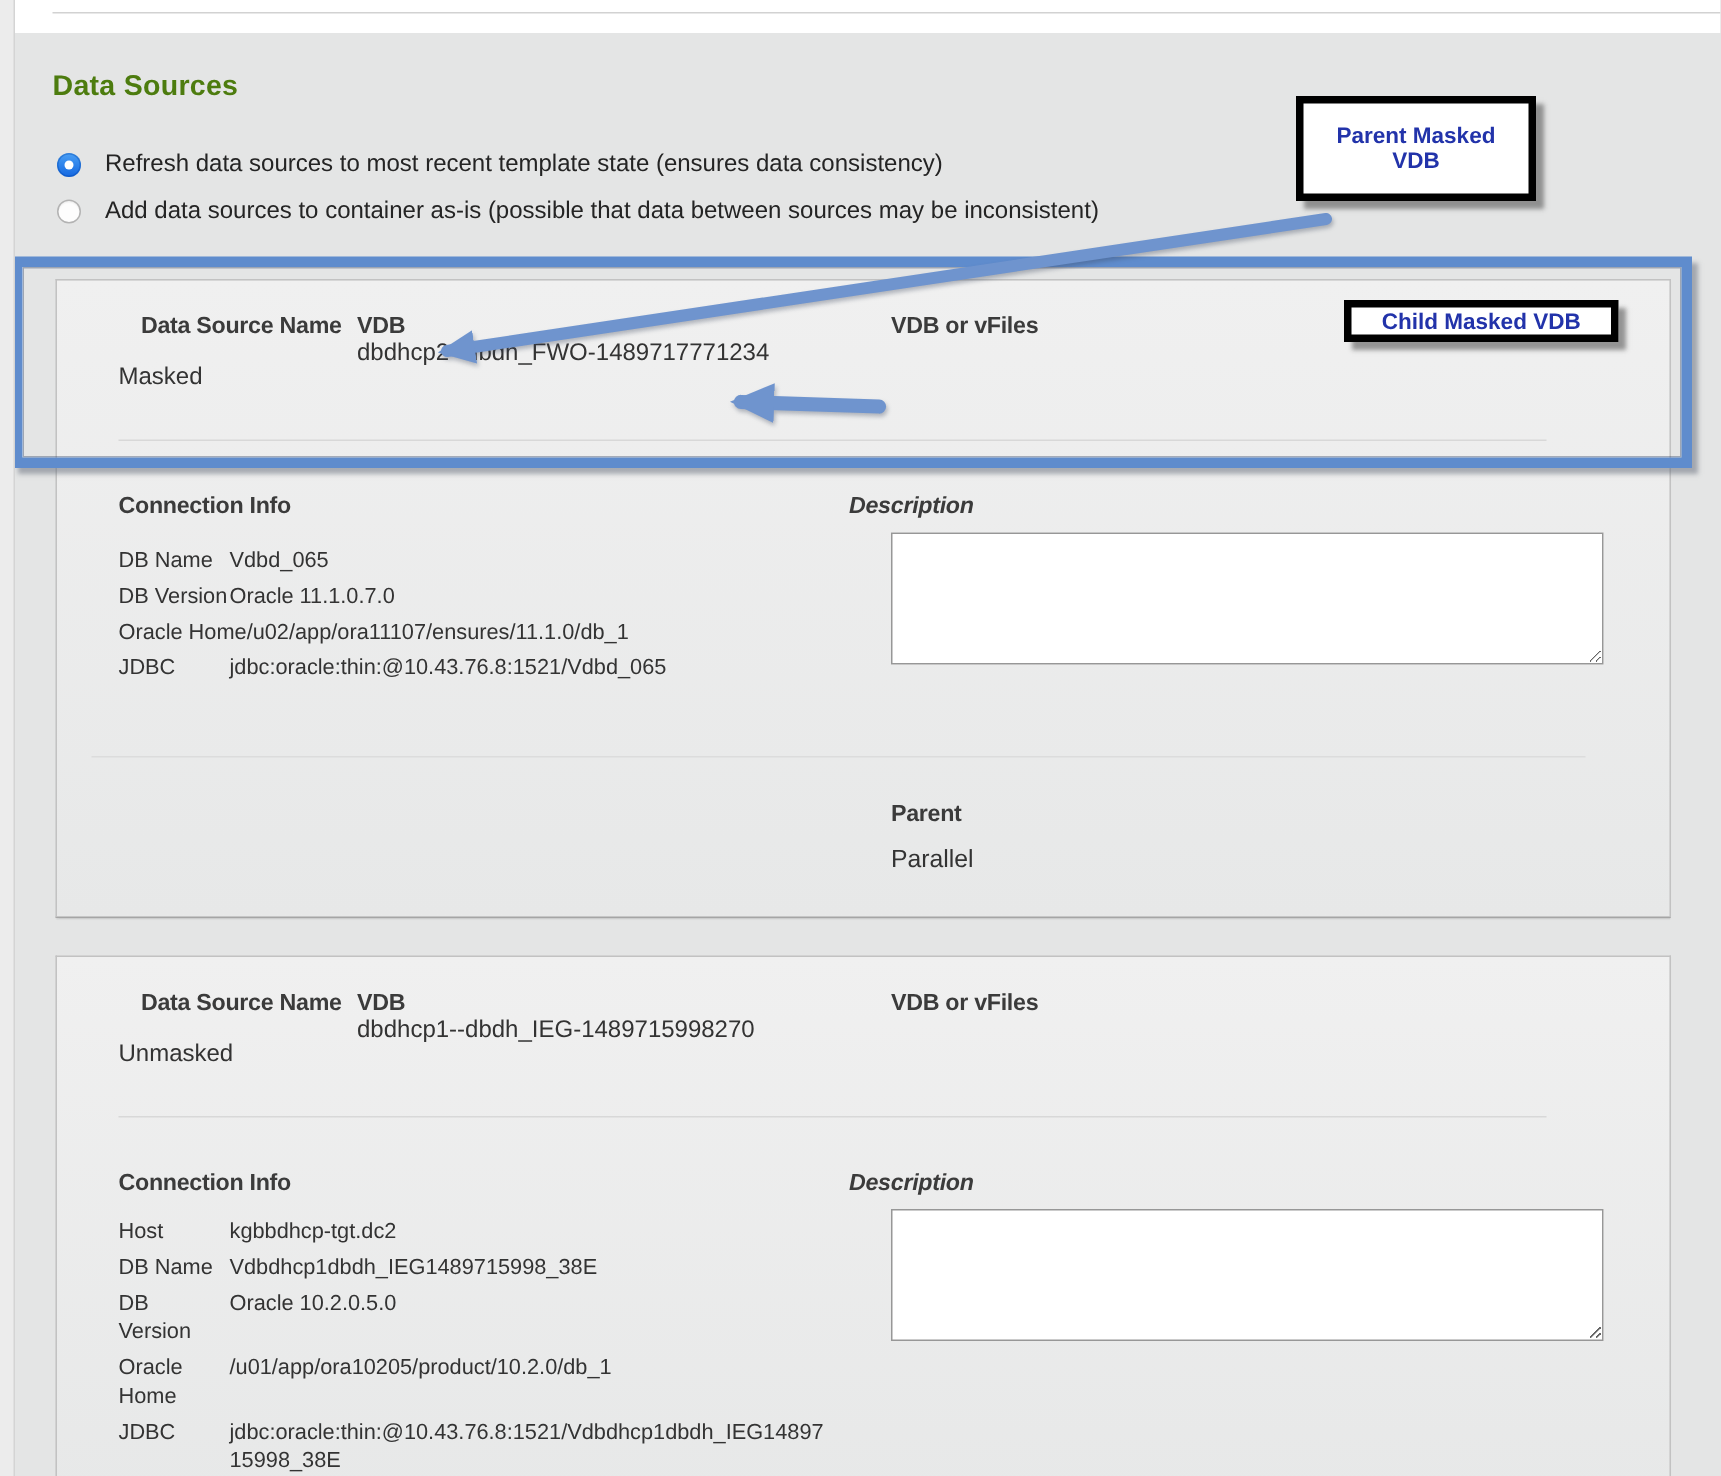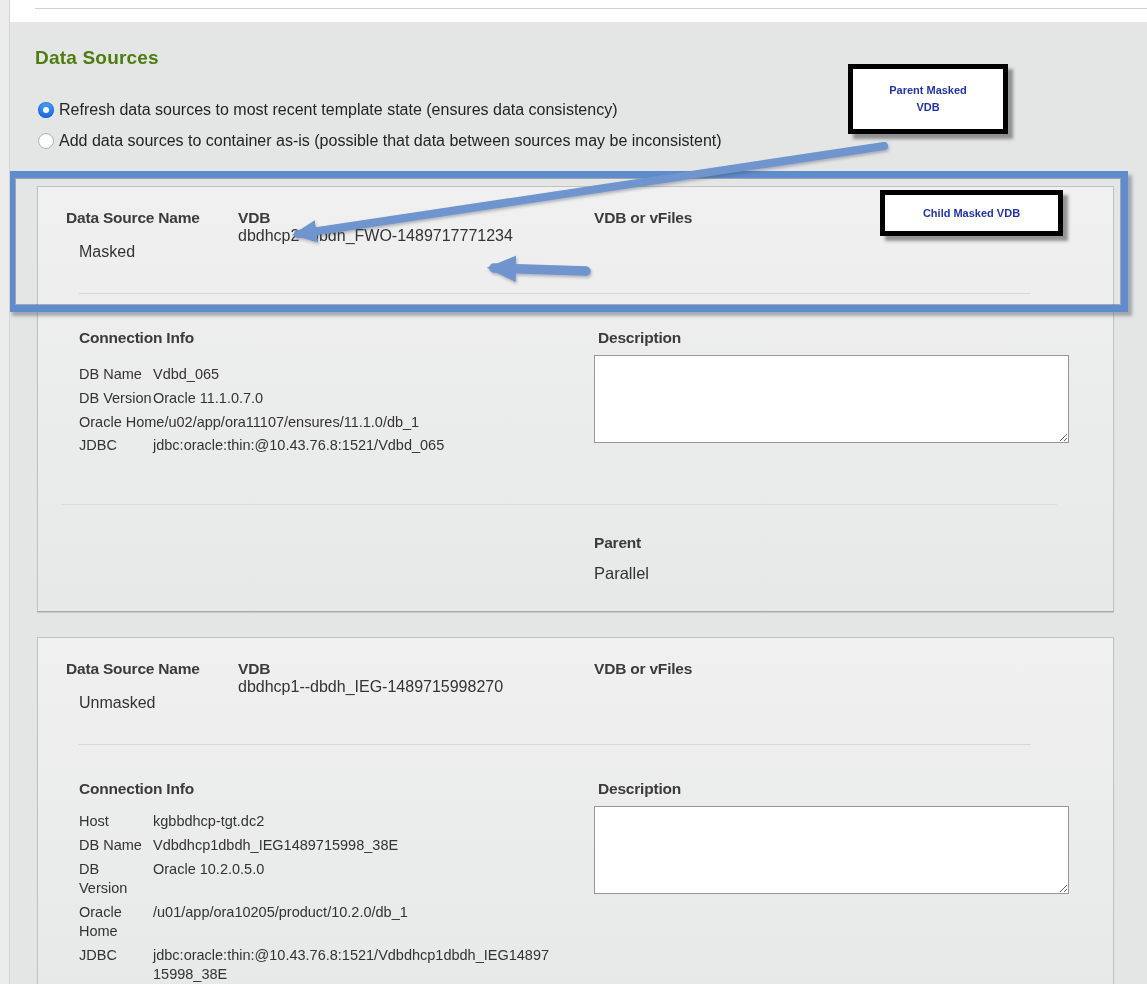--- a/index.html
+++ b/index.html
@@ -17,21 +17,21 @@
 
   .page-title{position:absolute;left:35px;top:34px;font-size:19px;font-weight:bold;color:#4d7c0f;letter-spacing:.2px;}
 
   .radio-row{position:absolute;left:38px;display:flex;align-items:center;height:20px;}
   .radio-row.r1{top:100px;}
   .radio-row.r2{top:131px;}
   .radio{width:16px;height:16px;border-radius:50%;box-sizing:border-box;position:relative;flex:0 0 auto;cursor:pointer;}
   .radio.selected{background:linear-gradient(#4aa0f5,#1467e0);box-shadow:inset 0 0 0 1px rgba(0,70,170,.35);}
   .radio.selected .radio-dot{position:absolute;left:5px;top:5px;width:6px;height:6px;border-radius:50%;background:#fff;}
   .radio.unselected{background:#fdfdfd;border:1px solid #b3b3b3;box-shadow:inset 0 1px 1px rgba(0,0,0,.05);}
-  .radio-label{margin-left:5px;font-size:16px;color:#242424;}
+  .radio-label{margin-left:16px;font-size:16px;color:#242424;}
 
   
   .highlight-box{
     position:absolute;left:8px;top:171px;width:1120px;height:141px;box-sizing:border-box;
     border:7px solid #5f8ccd;
     box-shadow:4px 4px 3px rgba(98,106,120,.5), inset 0 0 0 1px rgba(30,50,85,.35);
     z-index:8;pointer-events:none;
   }
 
   
@@ -39,21 +39,21 @@
     position:absolute;left:37px;width:1077px;box-sizing:border-box;
     background:linear-gradient(#f0f0f0,#e7e8e8);
     border:1px solid #c2c2c2;border-bottom-color:#a5a5a5;
     box-shadow:0 1px 1px rgba(0,0,0,.10);
     z-index:2;
   }
   .card.card1{top:186px;height:426px;}
   .card.card2{top:637px;height:363px;}
 
   .col-header{position:absolute;font-size:15.5px;font-weight:bold;color:#3b3b3b;letter-spacing:-.2px;white-space:nowrap;}
-  .pos-name{left:28px;top:22px;}
+  .pos-name{left:56px;top:22px;}
   .pos-vdb{left:200px;top:22px;}
   .pos-right{left:556px;top:22px;}
   .cell-value{position:absolute;font-size:16px;color:#333;white-space:nowrap;}
   .pos-name-val{left:41px;top:56px;}
   .pos-vdb-val{left:200px;top:40px;}
 
   .dropdown{
     position:absolute;left:556px;top:53px;width:475px;height:33px;box-sizing:border-box;
     background:linear-gradient(#dfdfdf,#cecece);
     border:1px solid #949494;box-shadow:inset 0 1px 0 #f3f3f3;
@@ -69,21 +69,21 @@
     position:absolute;left:7px;top:9px;width:0;height:0;
     border-left:6.5px solid transparent;border-right:6.5px solid transparent;border-top:7px solid #fff;
   }
 
   .divider{position:absolute;height:1px;background:#d8d8d8;}
   .divider.d1{left:41px;top:106px;width:952px;}
   .divider.d2{left:23px;top:317px;width:996px;background:#dcdcdc;}
 
   .section-title{position:absolute;font-size:15.5px;font-weight:bold;color:#3b3b3b;letter-spacing:-.2px;}
   .pos-conn{left:41px;top:142px;}
-  .pos-desc{left:560px;top:142px;}
+  .pos-desc{left:528px;top:142px;font-style:italic;}
   .pos-order{left:556px;top:347px;}
   .order-value{position:absolute;left:556px;top:377px;font-size:16.5px;color:#333;}
 
   
   .conn-list-1{position:absolute;left:41px;top:176px;font-size:14.5px;line-height:23.8px;color:#333;}
   .conn-list-1 .conn-label{display:inline-block;min-width:74px;}
   .conn-list-1 .conn-value{white-space:nowrap;}
 
   
   .conn-list-2{position:absolute;left:41px;top:174px;font-size:14.5px;color:#333;width:478px;}
@@ -94,25 +94,25 @@
   .desc-textarea{
     position:absolute;left:556px;top:168px;width:475px;height:88px;box-sizing:border-box;
     border:1px solid #979797;background:#fff;resize:both;
     font-family:inherit;font-size:14px;color:#333;outline:none;
   }
 
   
   .callout{
     position:absolute;background:#fff;border:5px solid #000;box-sizing:border-box;
     box-shadow:5px 5px 3px rgba(98,98,98,.65);
-    color:#2233aa;font-weight:bold;font-size:11px;line-height:17px;text-align:center;
-    display:flex;align-items:center;justify-content:center;z-index:20;
+    color:#2233aa;font-weight:bold;font-size:15px;line-height:17px;text-align:center;
+    display:flex;align-items:center;justify-content:center;z-index:20;margin-left:16px;
   }
   .callout.parent{left:848px;top:64px;width:160px;height:70px;}
-  .callout.child{left:880px;top:190px;width:183px;height:46px;}
+  .callout.child{left:880px;top:200px;width:183px;height:28px;}
 
   .arrows{position:absolute;left:0;top:0;z-index:12;pointer-events:none;
     filter:drop-shadow(1px 2px 1.5px rgba(55,65,90,.35));}
 </style>
 </head>
 <body>
 
 <div class="top-band">
   <div class="top-band-divider"></div>
 </div>

